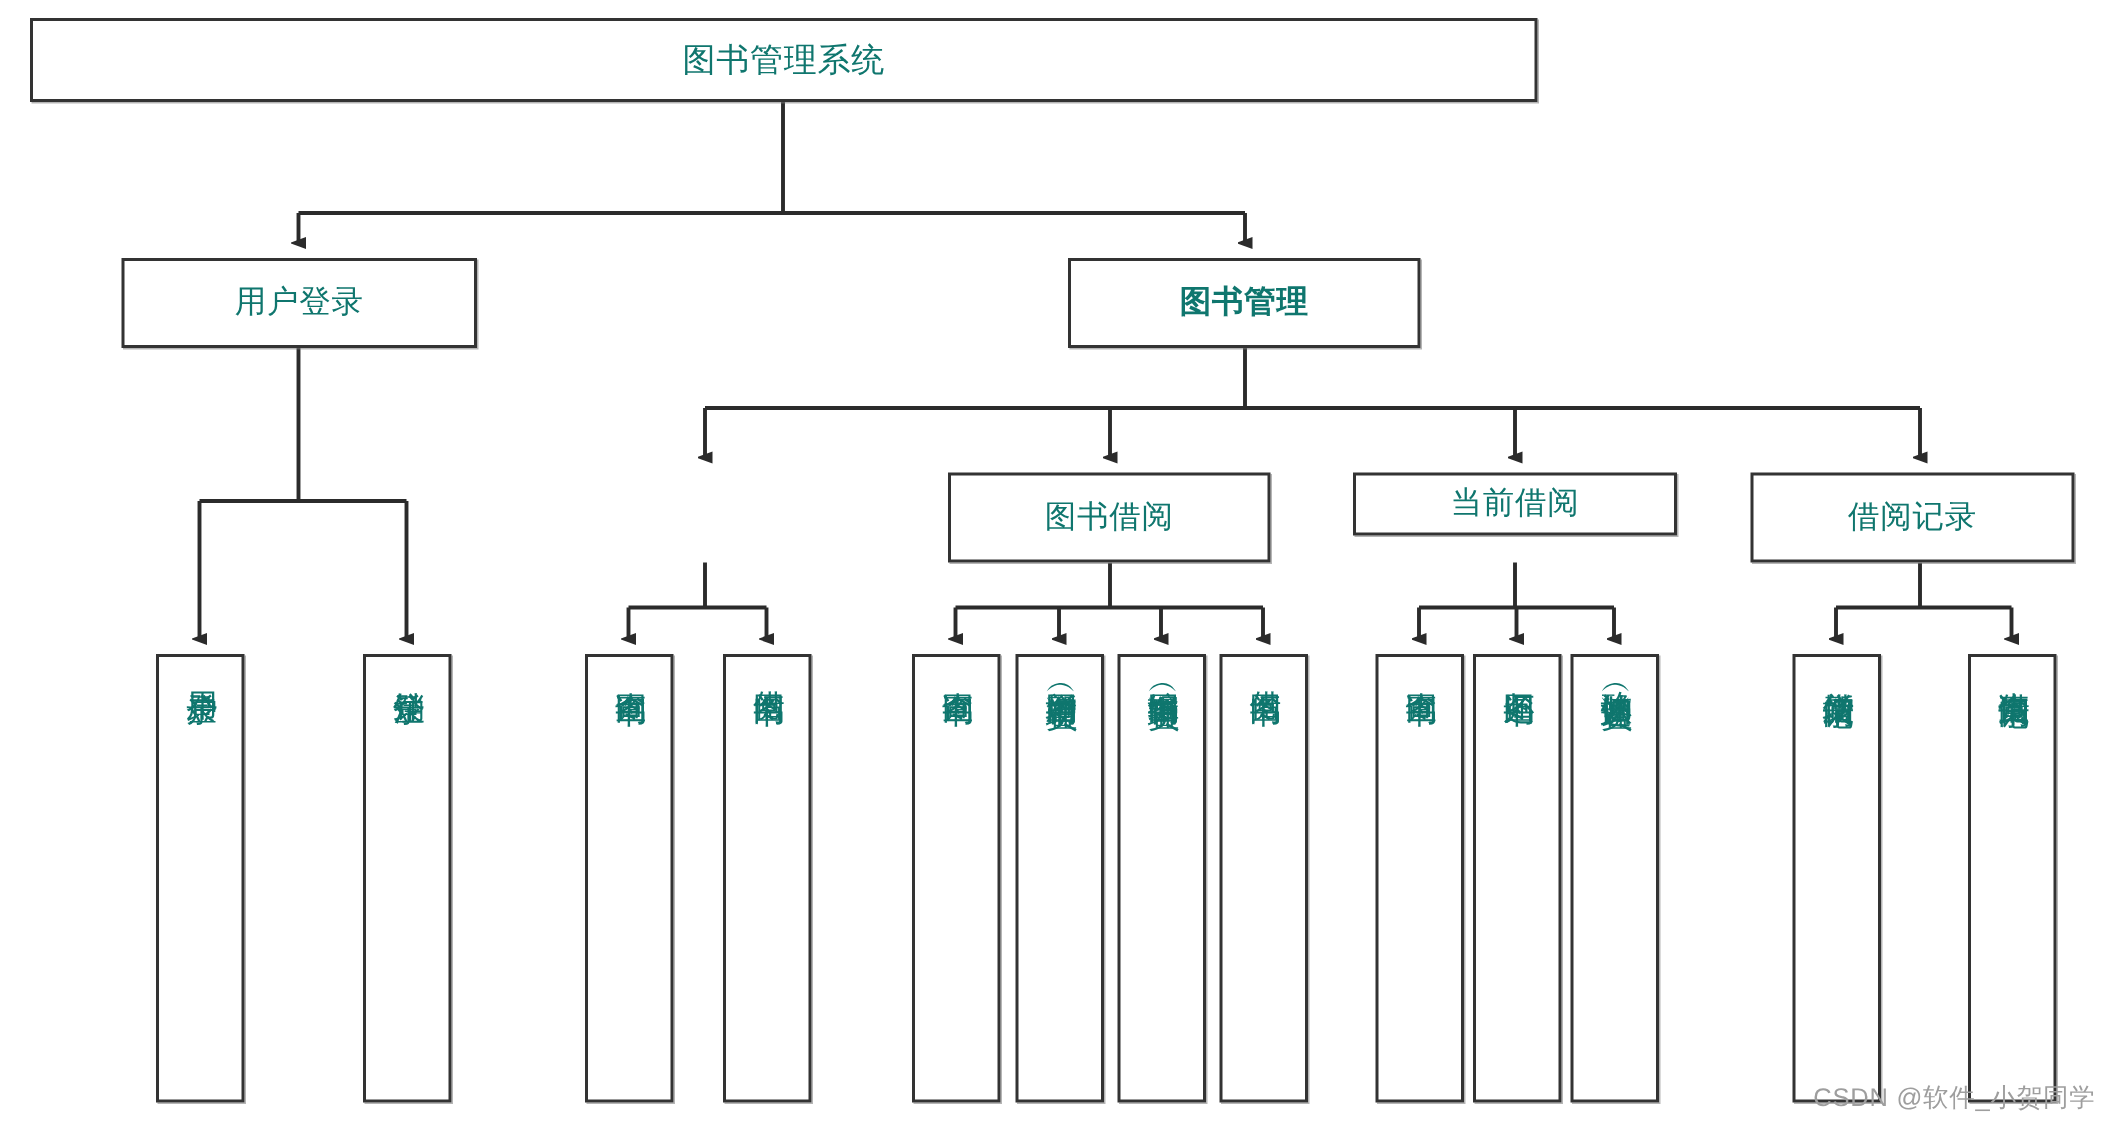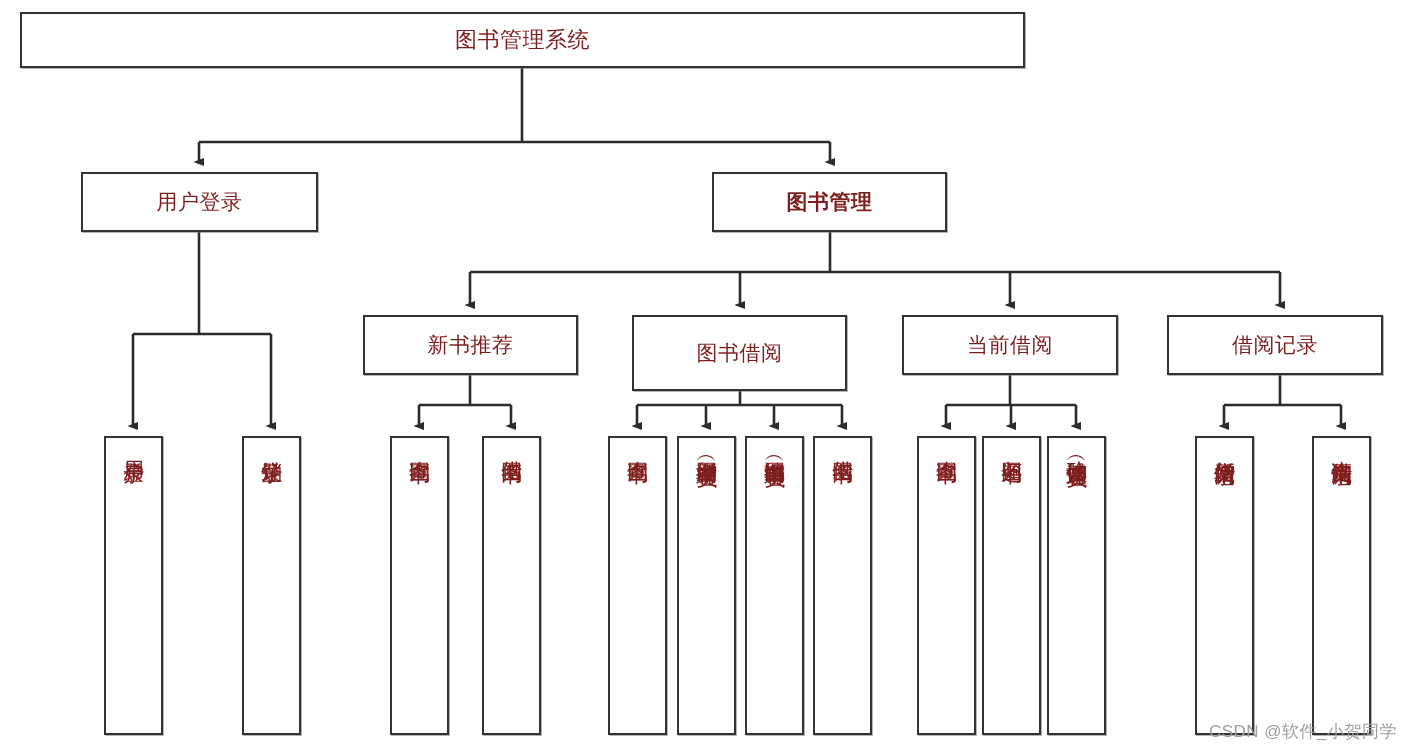--- a/index.html
+++ b/index.html
@@ -35,21 +35,21 @@
     box-shadow: 1px 1px 0 0 rgba(120,120,120,0.55);
     display: flex;
     align-items: center;
     justify-content: center;
     text-align: center;
   }
   .node-label {
     font-size: 21px;
     line-height: 1.18;
     letter-spacing: 0.5px;
-    color: #7f1d1d;
+    color: #0f766e;
     white-space: nowrap;
   }
   
   .node.horiz .node-label {
     writing-mode: horizontal-tb;
   }
   
   .node.vert {
     align-items: flex-start;
     justify-content: center;
@@ -139,29 +139,26 @@
   </div>
 
   <div class="node horiz" style="left:81px; top:172px; width:237px; height:60px;">
     <span class="node-label">用户登录</span>
   </div>
 
   <div class="node horiz" style="left:712px; top:172px; width:235px; height:60px;font-weight:bold;">
     <span class="node-label">图书管理</span>
   </div>
 
-  <div class="node horiz" style="left:363px; top:315px; width:215px; height:60px;">
-    <span class="node-label">新书推荐</span>
-  </div>
-
-  <div class="node horiz" style="left:632px; top:315px; width:215px; height:76px;">
+
+  <div class="node horiz" style="left:632px; top:315px; width:215px; height:60px;">
     <span class="node-label">图书借阅</span>
   </div>
 
-  <div class="node horiz" style="left:902px; top:315px; width:216px; height:60px;">
+  <div class="node horiz" style="left:902px; top:315px; width:216px; height:42px;">
     <span class="node-label">当前借阅</span>
   </div>
 
   <div class="node horiz" style="left:1167px; top:315px; width:216px; height:60px;">
     <span class="node-label">借阅记录</span>
   </div>
 
   <div class="node vert" style="left:104px; top:436px; width:59px; height:299px;">
     <span class="node-label">用户登录</span>
   </div>

